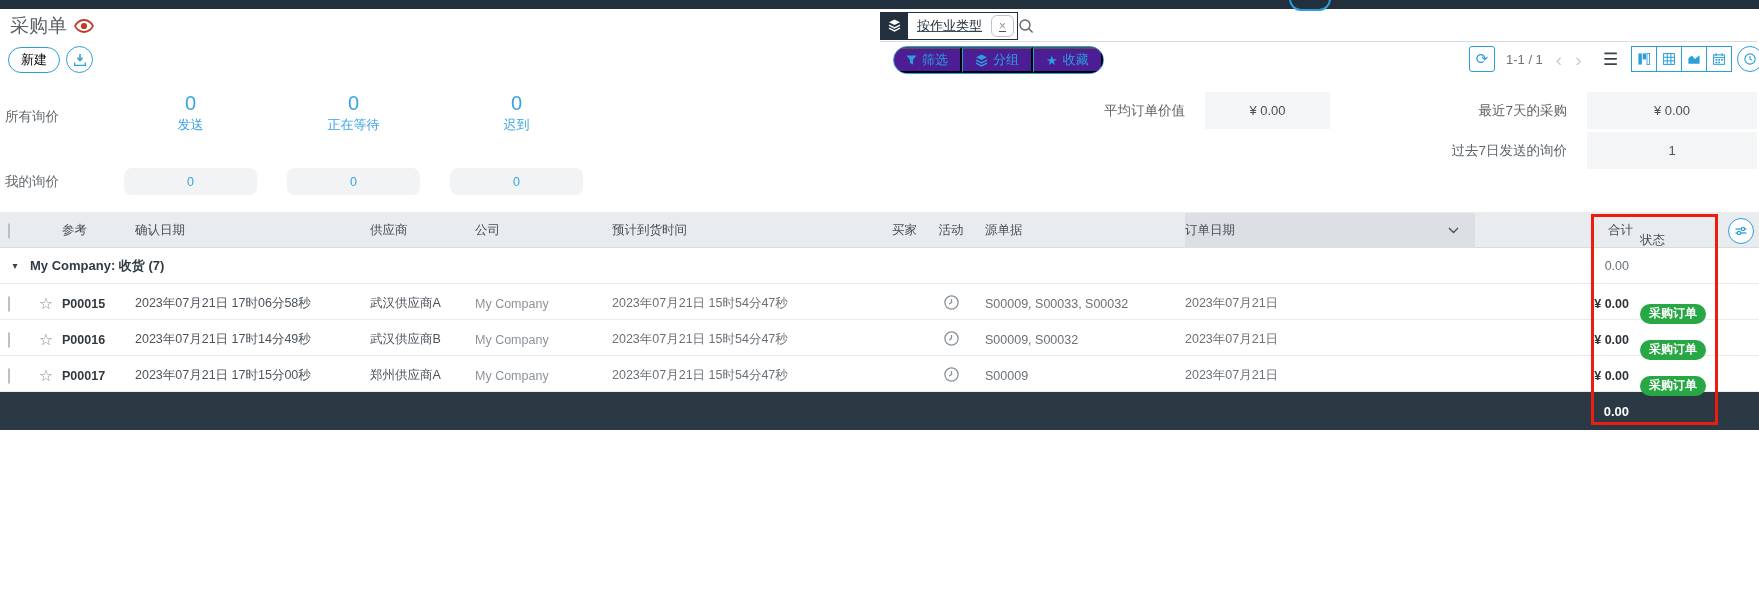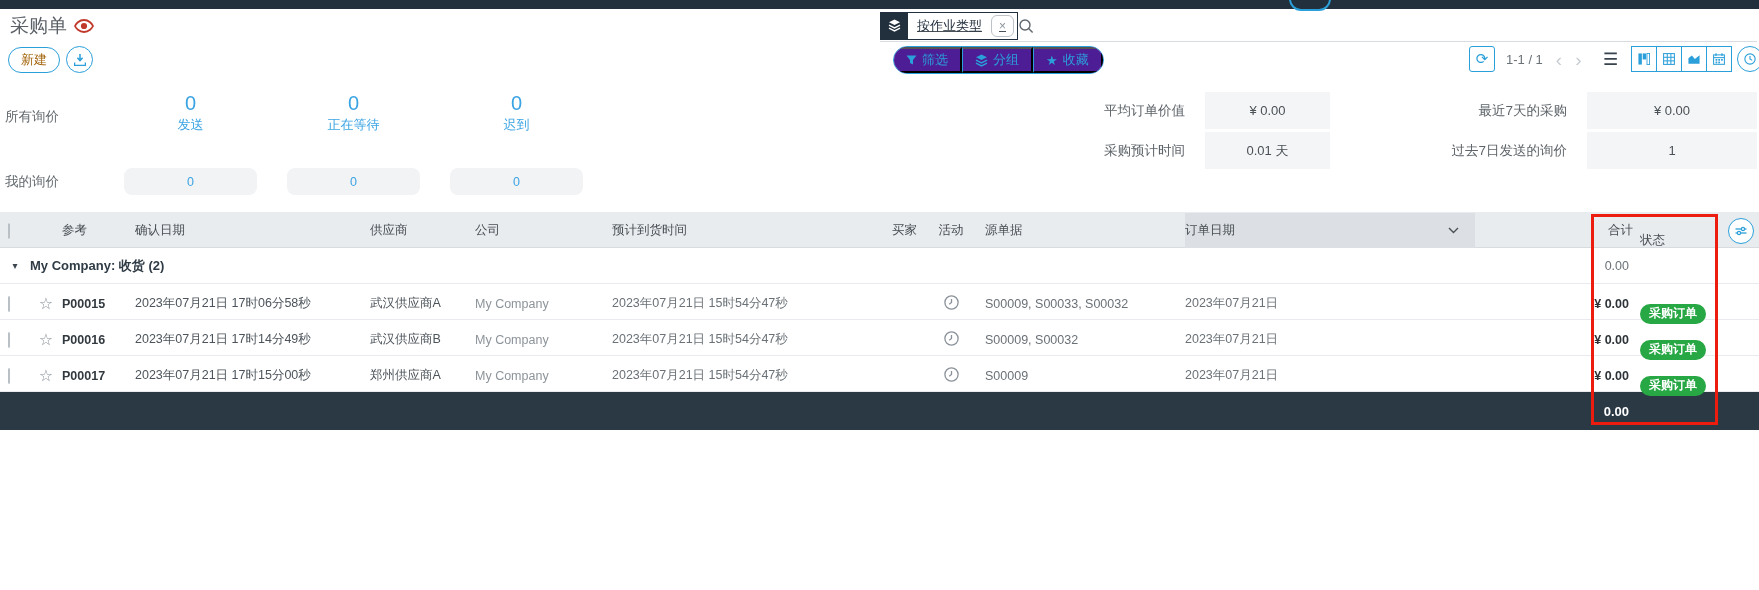--- a/index.html
+++ b/index.html
@@ -10,21 +10,21 @@
     color:#4a5157;
   }
   
   .topbar{position:absolute;left:0;top:0;width:1759px;height:9px;background:#222f3c;z-index:5;}
   .nav-peek{position:absolute;left:1289px;top:-15px;width:38px;height:22px;background:#222f3c;
     border:2px solid #2b9fd9;border-radius:12px;}
   
   .page-title{position:absolute;left:10px;top:13px;display:flex;align-items:center;gap:7px;
     font-size:19px;color:#5a6066;}
   .actions{position:absolute;left:8px;top:46px;display:flex;gap:6px;align-items:center;}
-  .btn-pill{border:1px solid #2b9fd9;color:#a16207;background:#fff;border-radius:14px;height:26px;
+  .btn-pill{border:1px solid #2b9fd9;color:#000000;background:#fff;border-radius:14px;height:26px;
     display:inline-flex;align-items:center;justify-content:center;font-size:13px;padding:0 12px;cursor:pointer;}
   .btn-circle{width:27px;height:27px;border-radius:50%;padding:0;}
   
   .searchbar{position:absolute;left:880px;top:10px;width:877px;height:31px;
     border-bottom:1px solid #d8dbdf;display:flex;align-items:center;text-decoration:underline;}
   .facet{display:flex;align-items:stretch;border:1px solid #222f3c;height:26px;background:#fff;}
   .facet-icon{background:#222f3c;color:#fff;width:27px;display:flex;align-items:center;justify-content:center;}
   .facet-label{padding:0 9px;font-size:13px;color:#222f3c;display:flex;align-items:center;white-space:nowrap;}
   .facet-x{width:21px;margin:2px 3px 2px 0;border:1px solid #bcc2c8;border-radius:6px;
     color:#8a9299;font-size:12px;display:flex;align-items:center;justify-content:center;cursor:pointer;background:#fff;}
@@ -236,24 +236,20 @@
   <div class="stat-box">0</div>
   <div class="stat-box">0</div>
   <div class="stat-box">0</div>
 </div>
 
 <div class="kpis kpis-a">
   <div class="kpi-row">
     <span class="kpi-label">平均订单价值</span>
     <span class="kpi-value">¥ 0.00</span>
   </div>
-  <div class="kpi-row">
-    <span class="kpi-label">采购预计时间</span>
-    <span class="kpi-value">0.01 天</span>
-  </div>
 </div>
 
 <div class="kpis kpis-b">
   <div class="kpi-row">
     <span class="kpi-label">最近7天的采购</span>
     <span class="kpi-value">¥ 0.00</span>
   </div>
   <div class="kpi-row">
     <span class="kpi-label">过去7日发送的询价</span>
     <span class="kpi-value">1</span>
@@ -289,21 +285,21 @@
           <line x1="0.5" y1="8" x2="11.5" y2="8" stroke="#2b9fd9" stroke-width="1.3"></line>
           <circle cx="8" cy="4" r="1.6" fill="#fff" stroke="#2b9fd9" stroke-width="1.2"></circle>
           <circle cx="4" cy="8" r="1.6" fill="#fff" stroke="#2b9fd9" stroke-width="1.2"></circle>
         </svg>
       </span>
     </span>
   </div>
 
   <div class="lrow grow">
     <span class="gcaret">▾</span>
-    <span class="glabel">My Company: 收货 (2)</span>
+    <span class="glabel">My Company: 收货 (7)</span>
     <span class="gsub" style="grid-column:13;">0.00</span>
   </div>
 
   <div class="lrow drow">
     <span><span class="checkbox"></span></span>
     <span class="row-star">☆</span>
     <span class="ref">P00015</span>
     <span class="txt-dark">2023年07月21日 17时06分58秒</span>
     <span class="txt-dark">武汉供应商A</span>
     <span class="txt-muted">My Company</span>

